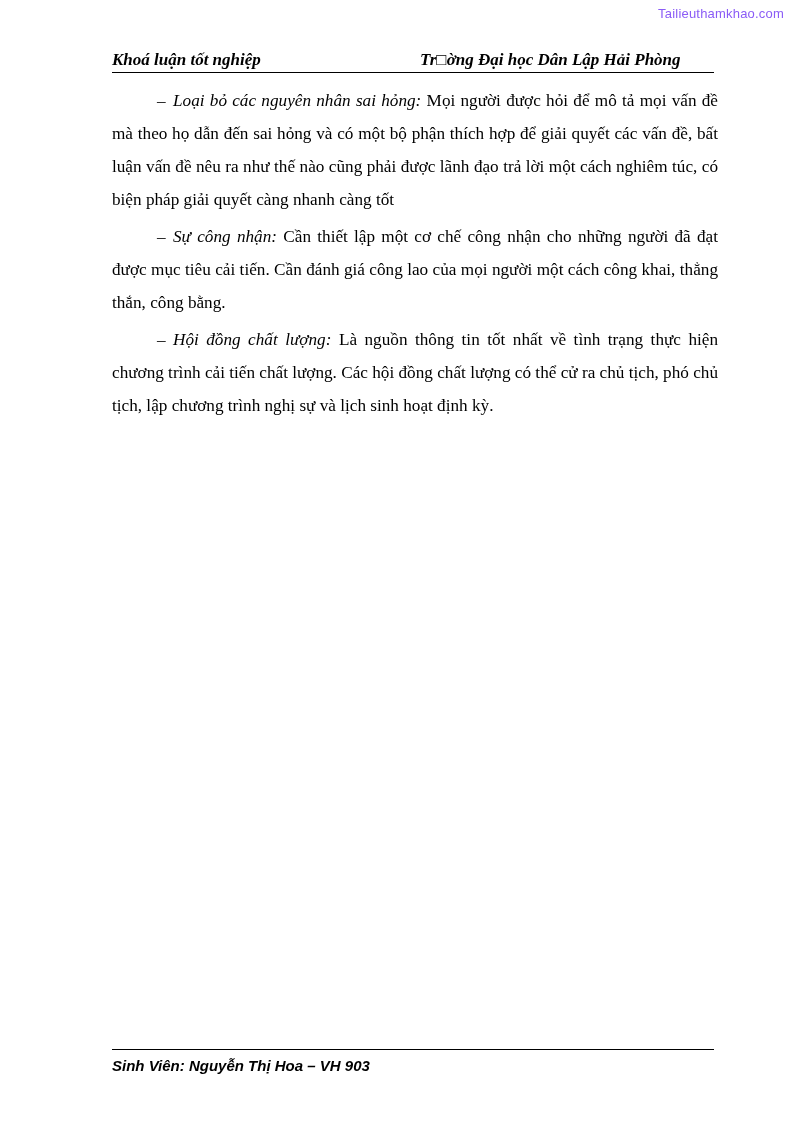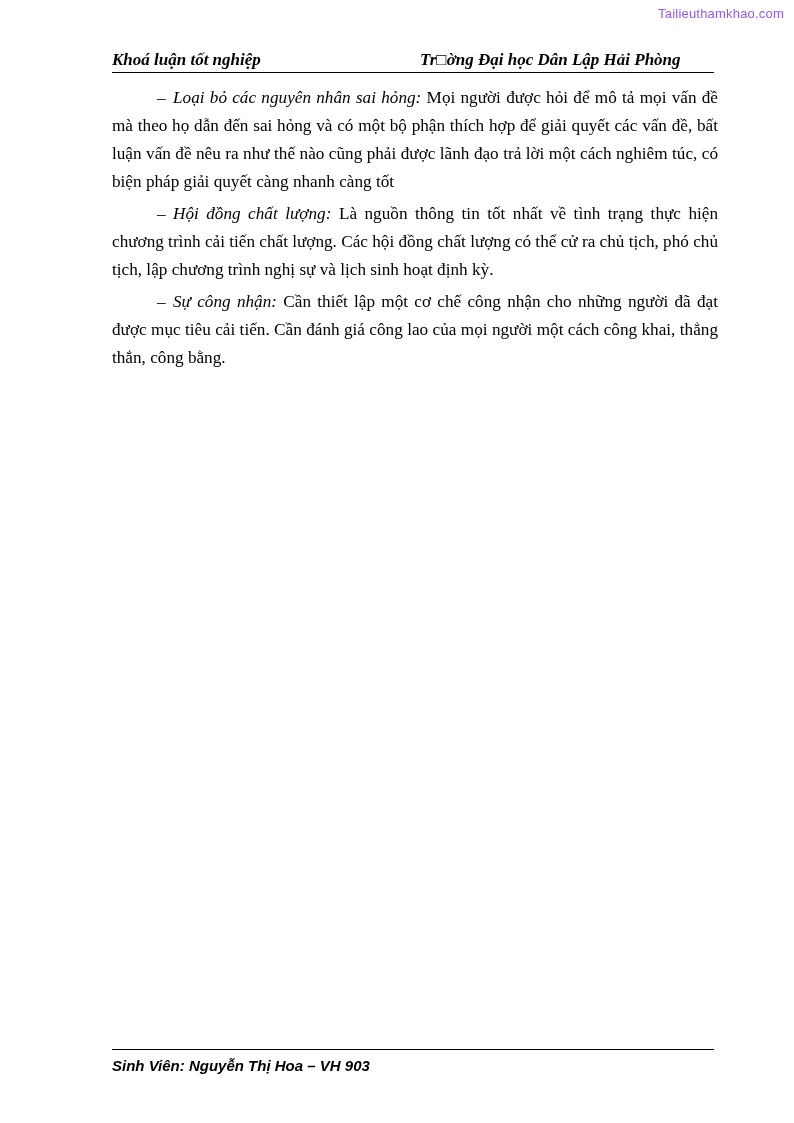--- a/index.html
+++ b/index.html
@@ -47,21 +47,21 @@
       left: 264px;
       top: 2px;
       margin-left: 44px;
     }
     .content {
       position: absolute;
       left: 112px;
       top: 84px;
       width: 606px;
       font-size: 17.2px;
-      line-height: 28px;
+      line-height: 33px;
       text-align: justify;
     }
     .para {
       margin: 0 0 4px 0;
       text-indent: 45px;
     }
     .dash {
       display: inline-block;
       width: 16px;
       text-indent: 0;
@@ -87,19 +87,19 @@
 
 <div class="watermark">Tailieuthamkhao.com</div>
 
 <div class="page-header">
   <span class="left">Khoá luận tốt nghiệp</span>
   <span class="right">Tr□ờng Đại học Dân Lập Hải Phòng</span>
 </div>
 
 <div class="content">
   <p class="para"><span class="dash">–</span><span class="term">Loại bỏ các nguyên nhân sai hỏng:</span><span> Mọi người được hỏi để mô tả mọi vấn đề mà theo họ dẫn đến sai hỏng và có một bộ phận thích hợp để giải quyết các vấn đề, bất luận vấn đề nêu ra như thế nào cũng phải được lãnh đạo trả lời một cách nghiêm túc, có biện pháp giải quyết càng nhanh càng tốt</span></p>
+  <p class="para"><span class="dash">–</span><span class="term">Sự công nhận:</span><span> Cần thiết lập một cơ chế công nhận cho những người đã đạt được mục tiêu cải tiến. Cần đánh giá công lao của mọi người một cách công khai, thẳng thắn, công bằng.</span></p>
   <p class="para"><span class="dash">–</span><span class="term">Hội đồng chất lượng:</span><span> Là nguồn thông tin tốt nhất về tình trạng thực hiện chương trình cải tiến chất lượng. Các hội đồng chất lượng có thể cử ra chủ tịch, phó chủ tịch, lập chương trình nghị sự và lịch sinh hoạt định kỳ.</span></p>
-  <p class="para"><span class="dash">–</span><span class="term">Sự công nhận:</span><span> Cần thiết lập một cơ chế công nhận cho những người đã đạt được mục tiêu cải tiến. Cần đánh giá công lao của mọi người một cách công khai, thẳng thắn, công bằng.</span></p>
 </div>
 
 <div class="page-footer">
   <span>Sinh Viên: Nguyễn Thị Hoa – VH 903</span>
 </div>
 
 </body></html>

